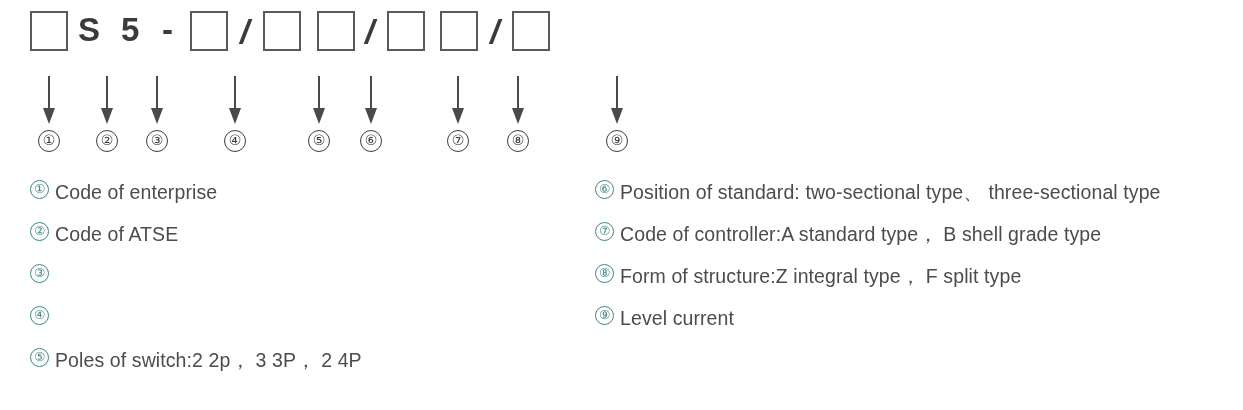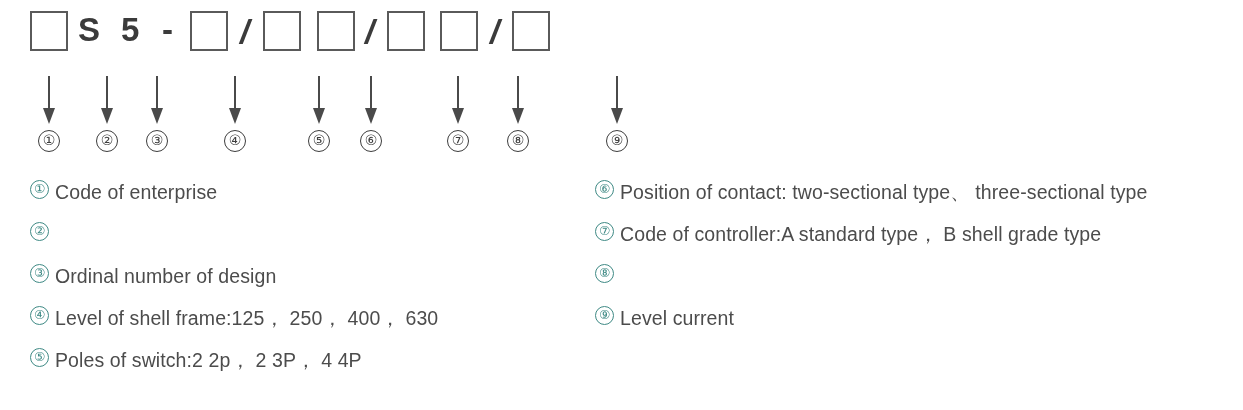--- a/index.html
+++ b/index.html
@@ -227,45 +227,45 @@
     </div>
 
   <div id="legend">
     <div class="legend-col" id="legend-col-left">
         <div class="legend-item">
           <span class="legend-marker">①</span>
           <span class="legend-text">Code of enterprise</span>
         </div>
         <div class="legend-item">
           <span class="legend-marker">②</span>
+          <span class="legend-text">Code of ATSE</span>
         </div>
         <div class="legend-item">
           <span class="legend-marker">③</span>
-          <span class="legend-text">Ordinal number of design</span>
         </div>
         <div class="legend-item">
           <span class="legend-marker">④</span>
-          <span class="legend-text">Level of shell frame:125， 250， 400， 630</span>
         </div>
         <div class="legend-item">
           <span class="legend-marker">⑤</span>
-          <span class="legend-text">Poles of switch:2 2p， 2 3P， 4 4P</span>
+          <span class="legend-text">Poles of switch:2 2p， 3 3P， 2 4P</span>
         </div>
       </div>
     <div class="legend-col" id="legend-col-right">
         <div class="legend-item">
           <span class="legend-marker">⑥</span>
-          <span class="legend-text">Position of contact:  two-sectional type、 three-sectional type</span>
+          <span class="legend-text">Position of standard:  two-sectional type、 three-sectional type</span>
         </div>
         <div class="legend-item">
           <span class="legend-marker">⑦</span>
           <span class="legend-text">Code of controller:A standard type， B shell grade type</span>
         </div>
         <div class="legend-item">
           <span class="legend-marker">⑧</span>
+          <span class="legend-text">Form of structure:Z integral type， F split type</span>
         </div>
         <div class="legend-item">
           <span class="legend-marker">⑨</span>
           <span class="legend-text">Level current</span>
         </div>
       </div>
   </div>
 
 </div>
 

